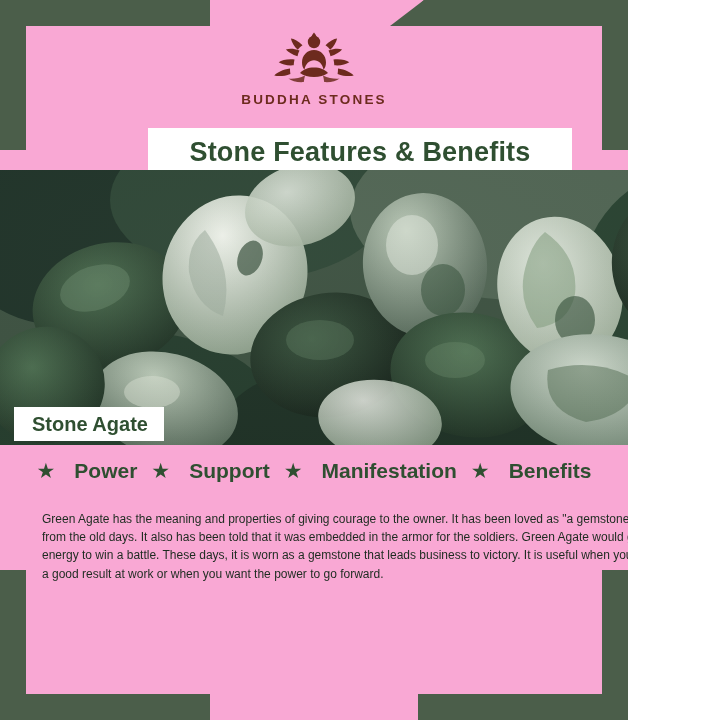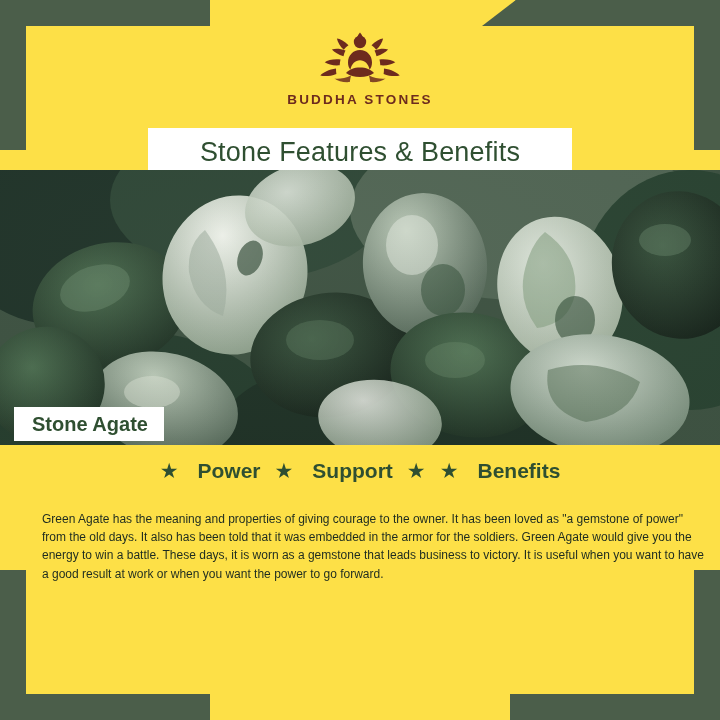--- a/index.html
+++ b/index.html
@@ -9,23 +9,23 @@
   body {
     width: 720px;
     height: 720px;
     font-family: "Liberation Sans", sans-serif;
     background: #ffffff;
     overflow: hidden;
   }
 
   .page {
     position: relative;
-    width: 720px;
+    width: 628px;
     height: 720px;
-    background: #fde047;
+    background: #f9a8d4;
     overflow: hidden;
   }
 
   
   .corner-tl {
     position: absolute;
     top: 0; left: 0;
     width: 210px; height: 26px;
     background: #4b5e4a;
   }
@@ -110,21 +110,21 @@
     left: 148px;
     width: 424px;
     height: 48px;
     background: #ffffff;
     display: flex;
     align-items: center;
     justify-content: center;
   }
   .title-text {
     font-size: 27px;
-    font-weight: normal;
+    font-weight: bold;
     color: #2f4f31;
     letter-spacing: 0.2px;
     white-space: nowrap;
   }
 
   
   .photo {
     position: absolute;
     top: 170px;
     left: 0;
@@ -323,20 +323,21 @@
     <div class="benefit">
       <span class="star">★</span>
       <span class="benefit-label">Power</span>
     </div>
     <div class="benefit">
       <span class="star">★</span>
       <span class="benefit-label">Support</span>
     </div>
     <div class="benefit">
       <span class="star">★</span>
+      <span class="benefit-label">Manifestation</span>
     </div>
     <div class="benefit">
       <span class="star">★</span>
       <span class="benefit-label">Benefits</span>
     </div>
   </div>
 
   <p class="body-copy">Green Agate has the meaning and properties of giving courage to the owner. It has been loved as "a gemstone of power" from the old days. It also has been told that it was embedded in the armor for the soldiers. Green Agate would give you the energy to win a battle. These days, it is worn as a gemstone that leads business to victory. It is useful when you want to have a good result at work or when you want the power to go forward.</p>
 
   <div class="corner-bl"></div>

